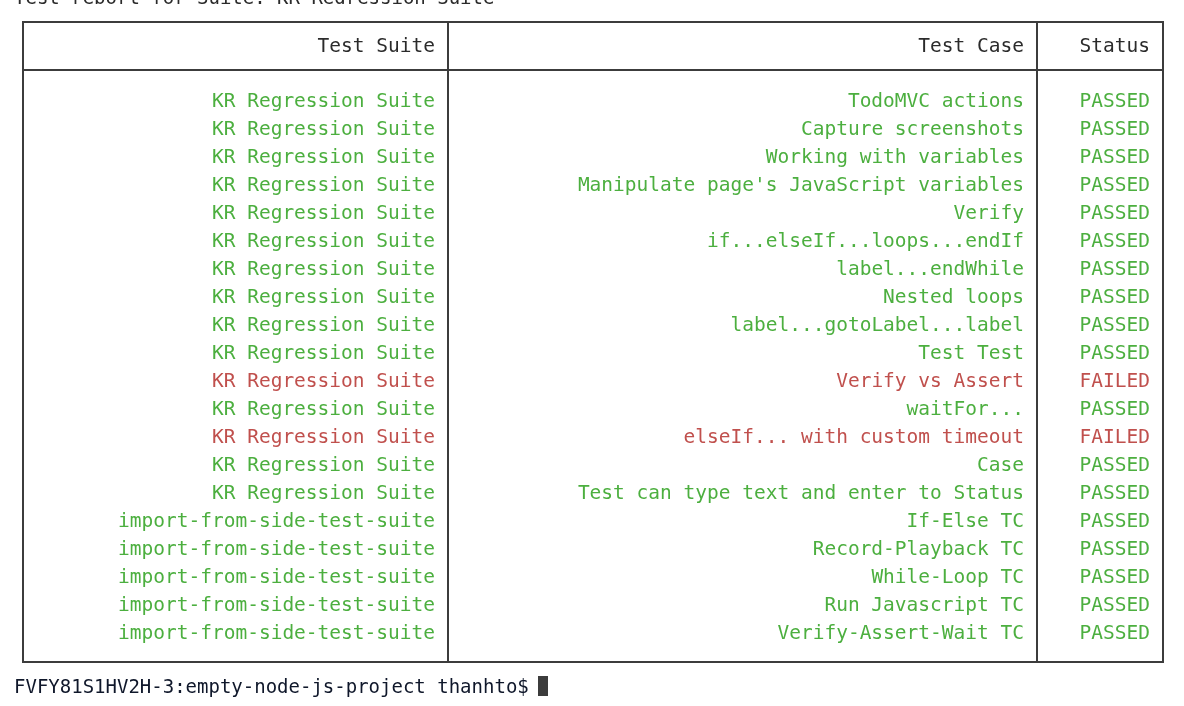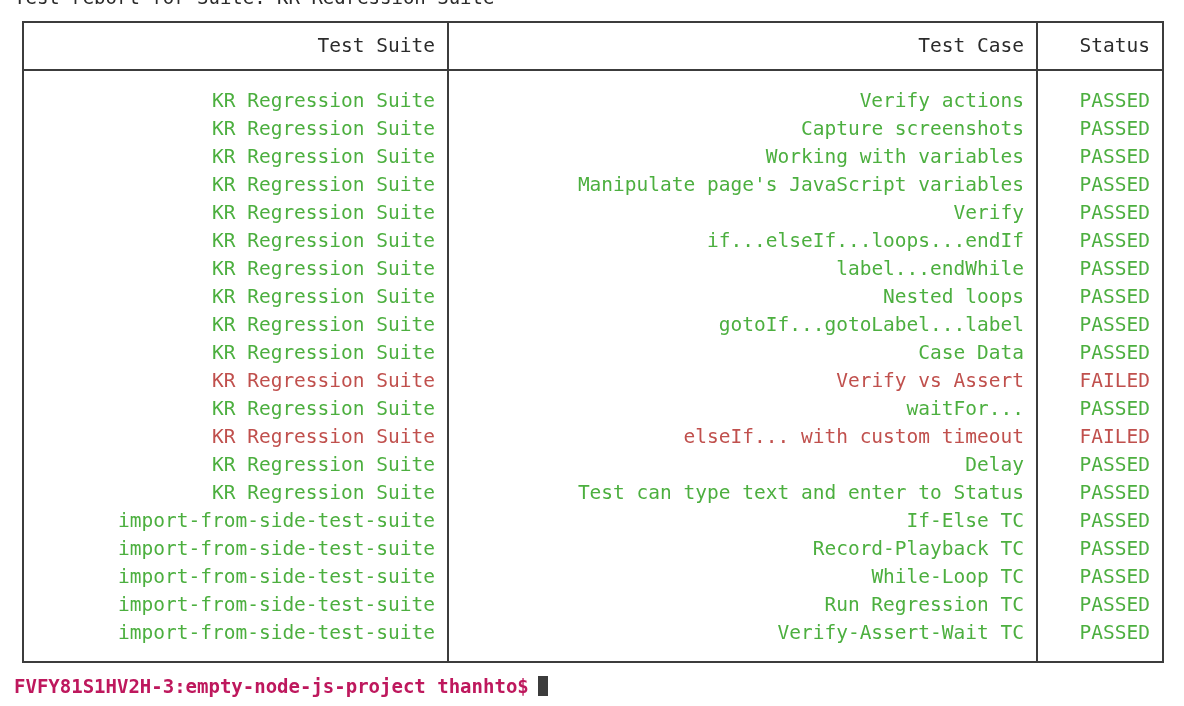--- a/index.html
+++ b/index.html
@@ -94,24 +94,23 @@
   .st-fail { color: #c0504d; }
 
   
   .prompt-line {
     position: absolute;
     left: 14px;
     top: 674px;
     font-size: 19px;
     line-height: 24px;
     white-space: pre;
-    color: #be185d;
+    color: #0f172a;
     display: flex;
     align-items: center;
-    font-weight: bold;
   }
   .cursor-block {
     display: inline-block;
     width: 10px;
     height: 20px;
     background: #3c3c3c;
     margin-left: 9px;
     vertical-align: -3px;
   }
 </style>
@@ -135,21 +134,21 @@
       </tr>
     </thead>
     <tbody id="results-body">
         <tr class="spacer-top">
           <td></td>
           <td class="sep"></td>
           <td class="sep"></td>
         </tr>
         <tr>
           <td class="st-pass">KR Regression Suite</td>
-          <td class="st-pass sep">Verify actions</td>
+          <td class="st-pass sep">TodoMVC actions</td>
           <td class="st-pass sep">PASSED</td>
         </tr>
         <tr>
           <td class="st-pass">KR Regression Suite</td>
           <td class="st-pass sep">Capture screenshots</td>
           <td class="st-pass sep">PASSED</td>
         </tr>
         <tr>
           <td class="st-pass">KR Regression Suite</td>
           <td class="st-pass sep">Working with variables</td>
@@ -175,46 +174,46 @@
           <td class="st-pass sep">label...endWhile</td>
           <td class="st-pass sep">PASSED</td>
         </tr>
         <tr>
           <td class="st-pass">KR Regression Suite</td>
           <td class="st-pass sep">Nested loops</td>
           <td class="st-pass sep">PASSED</td>
         </tr>
         <tr>
           <td class="st-pass">KR Regression Suite</td>
-          <td class="st-pass sep">gotoIf...gotoLabel...label</td>
-          <td class="st-pass sep">PASSED</td>
-        </tr>
-        <tr>
-          <td class="st-pass">KR Regression Suite</td>
-          <td class="st-pass sep">Case Data</td>
+          <td class="st-pass sep">label...gotoLabel...label</td>
+          <td class="st-pass sep">PASSED</td>
+        </tr>
+        <tr>
+          <td class="st-pass">KR Regression Suite</td>
+          <td class="st-pass sep">Test Test</td>
           <td class="st-pass sep">PASSED</td>
         </tr>
         <tr>
           <td class="st-fail">KR Regression Suite</td>
           <td class="st-fail sep">Verify vs Assert</td>
           <td class="st-fail sep">FAILED</td>
         </tr>
         <tr>
           <td class="st-pass">KR Regression Suite</td>
           <td class="st-pass sep">waitFor...</td>
           <td class="st-pass sep">PASSED</td>
         </tr>
         <tr>
           <td class="st-fail">KR Regression Suite</td>
           <td class="st-fail sep">elseIf... with custom timeout</td>
           <td class="st-fail sep">FAILED</td>
         </tr>
         <tr>
           <td class="st-pass">KR Regression Suite</td>
-          <td class="st-pass sep">Delay</td>
+          <td class="st-pass sep">Case</td>
           <td class="st-pass sep">PASSED</td>
         </tr>
         <tr>
           <td class="st-pass">KR Regression Suite</td>
           <td class="st-pass sep">Test can type text and enter to Status</td>
           <td class="st-pass sep">PASSED</td>
         </tr>
         <tr>
           <td class="st-pass">import-from-side-test-suite</td>
           <td class="st-pass sep">If-Else TC</td>
@@ -225,21 +224,21 @@
           <td class="st-pass sep">Record-Playback TC</td>
           <td class="st-pass sep">PASSED</td>
         </tr>
         <tr>
           <td class="st-pass">import-from-side-test-suite</td>
           <td class="st-pass sep">While-Loop TC</td>
           <td class="st-pass sep">PASSED</td>
         </tr>
         <tr>
           <td class="st-pass">import-from-side-test-suite</td>
-          <td class="st-pass sep">Run Regression TC</td>
+          <td class="st-pass sep">Run Javascript TC</td>
           <td class="st-pass sep">PASSED</td>
         </tr>
         <tr>
           <td class="st-pass">import-from-side-test-suite</td>
           <td class="st-pass sep">Verify-Assert-Wait TC</td>
           <td class="st-pass sep">PASSED</td>
         </tr>
         <tr class="spacer-bot">
           <td></td>
           <td class="sep"></td>

